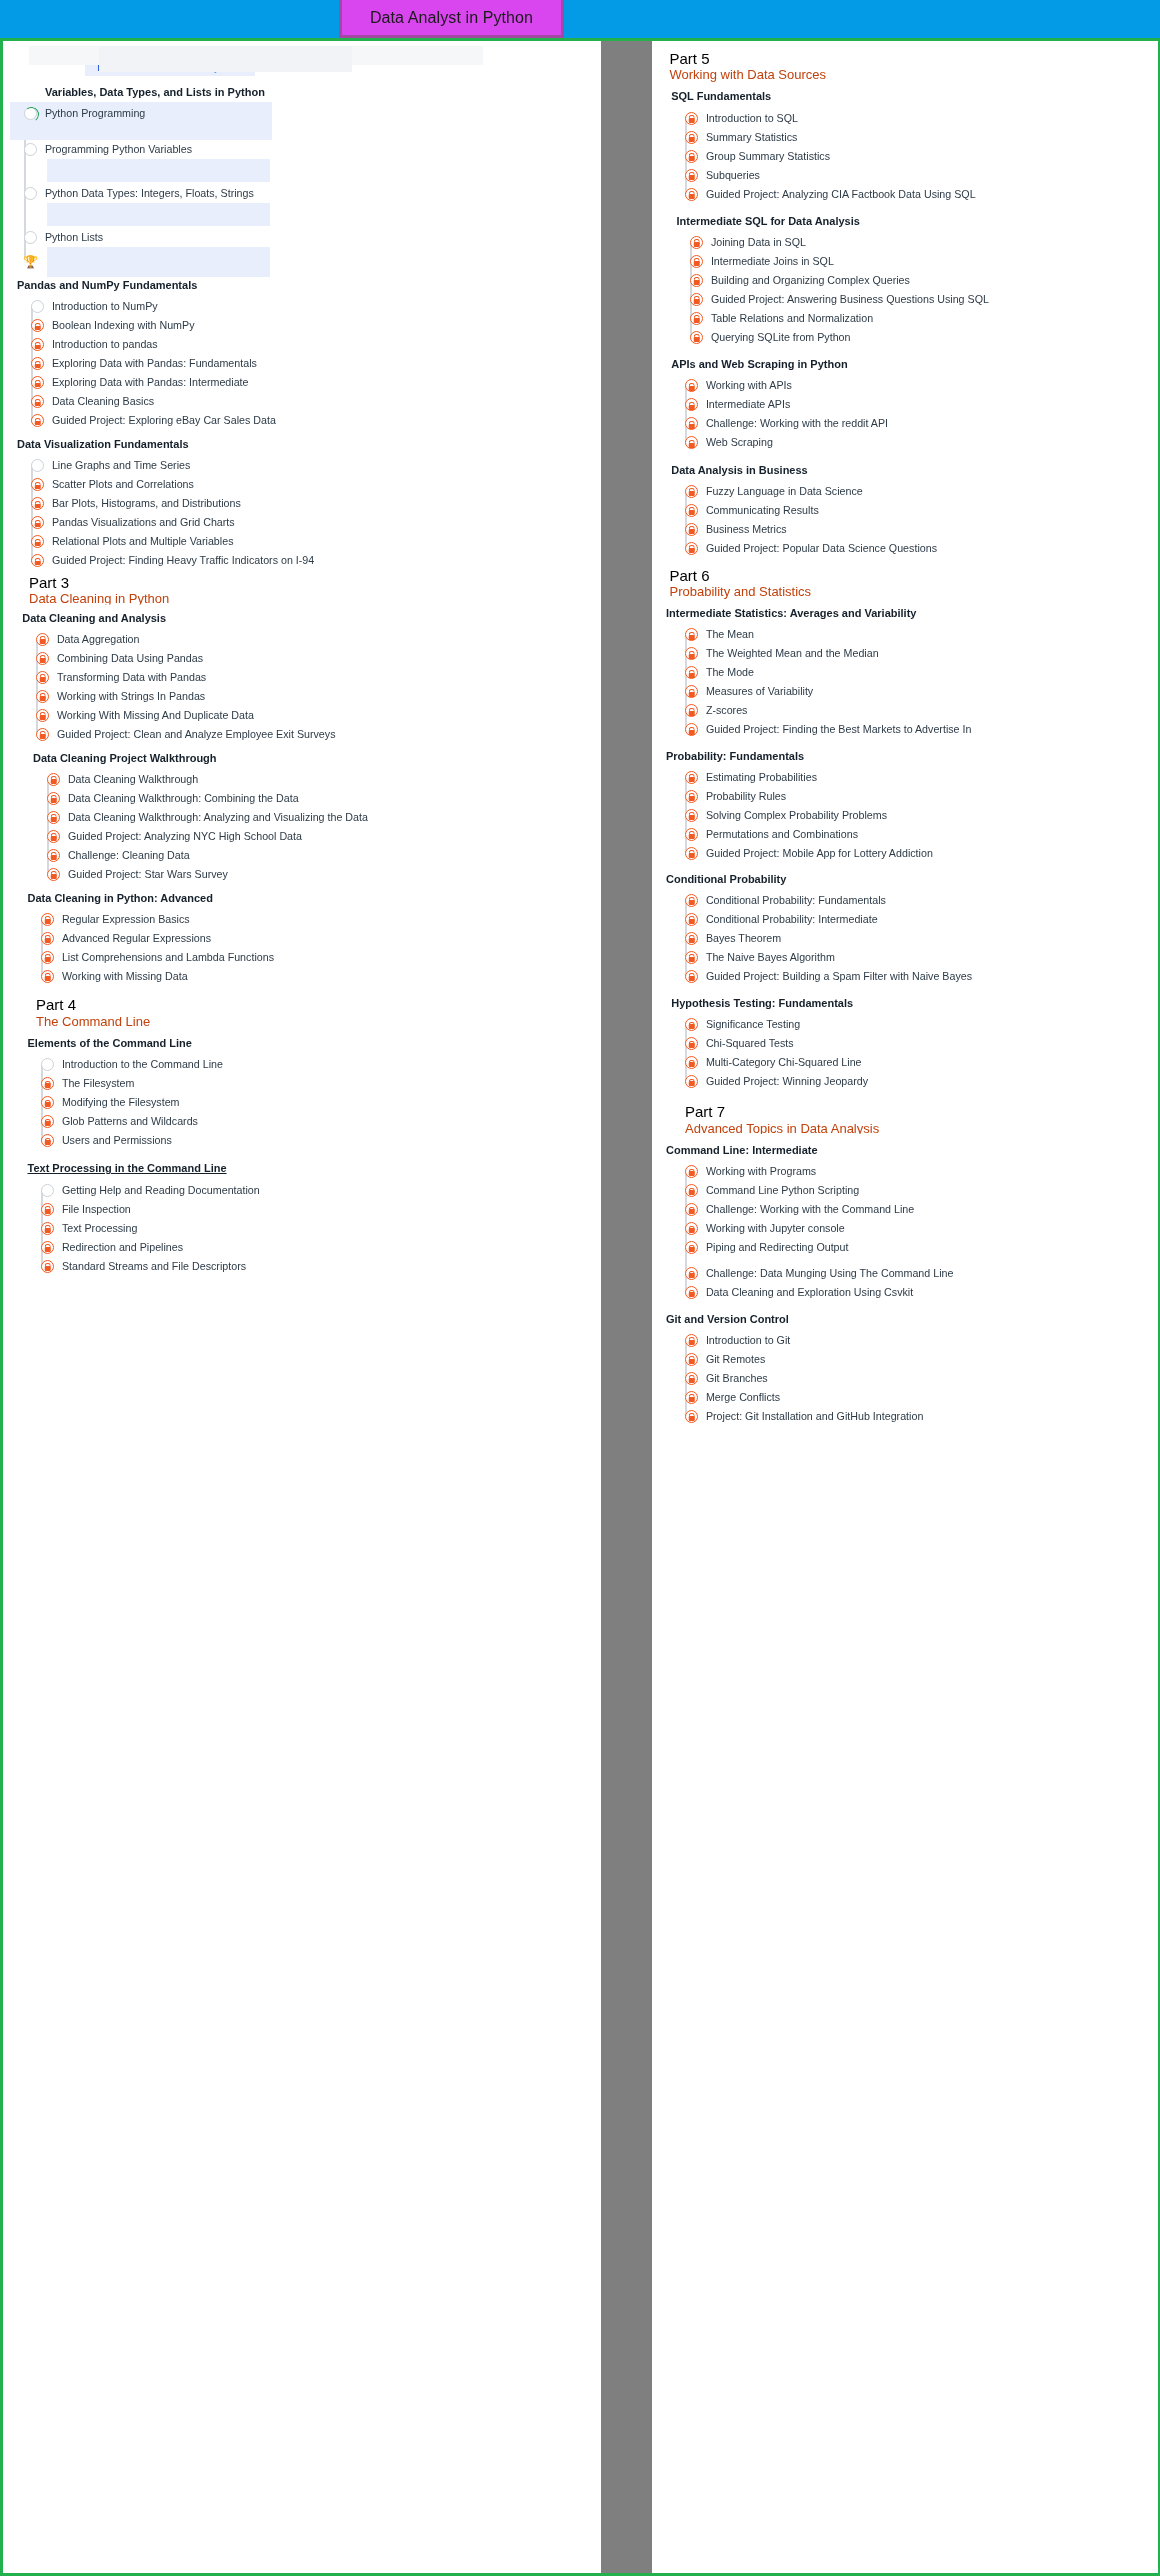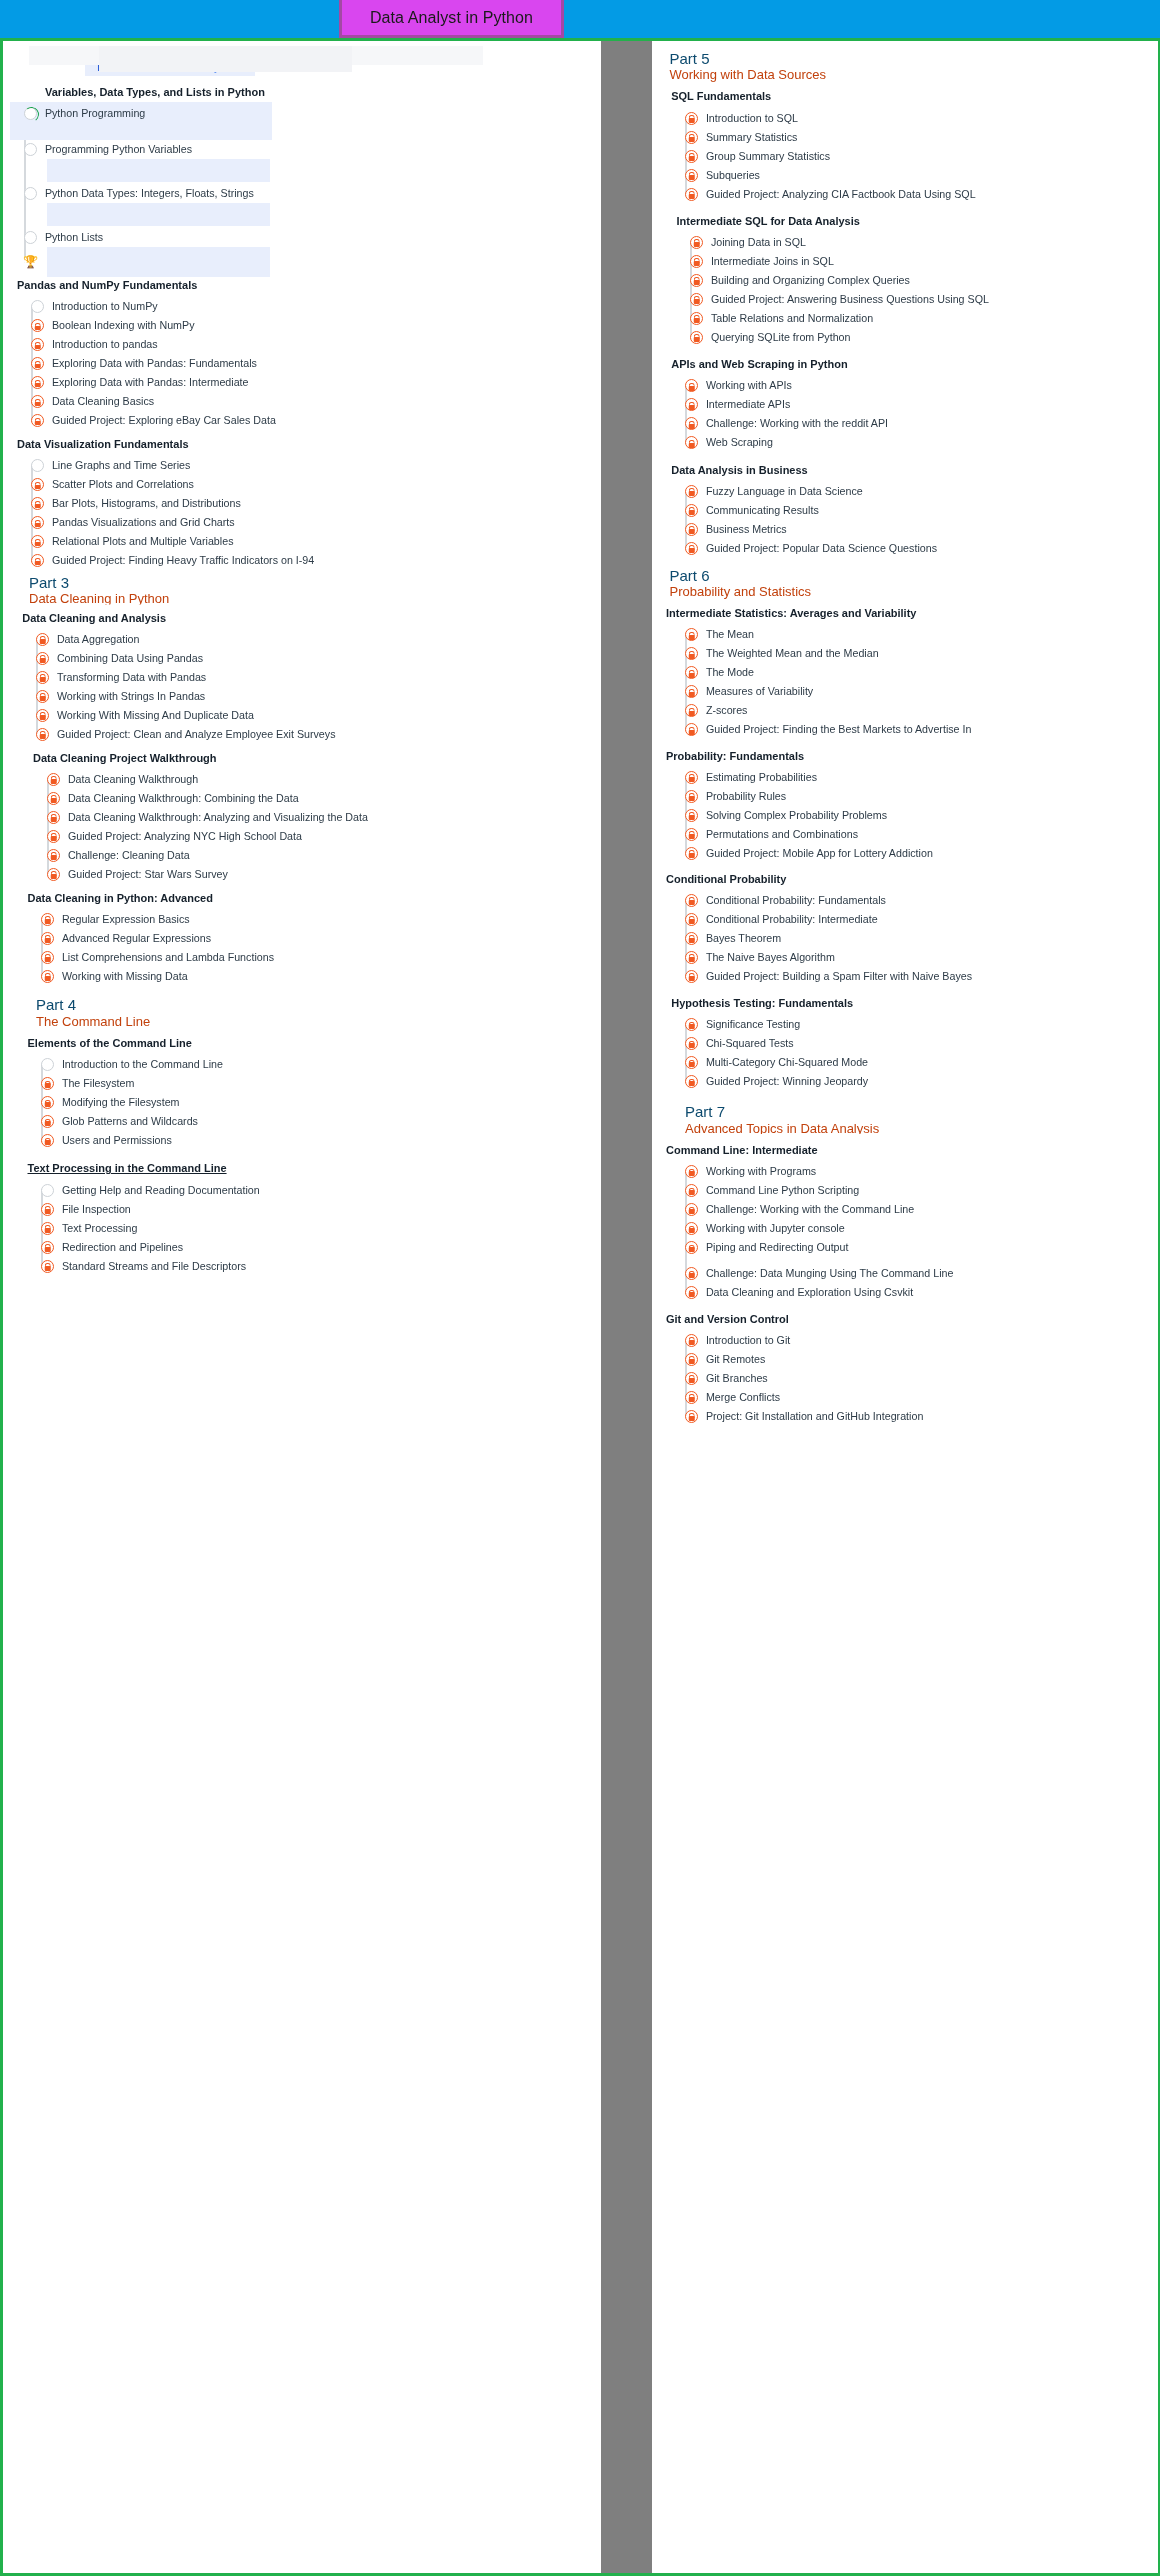--- a/index.html
+++ b/index.html
@@ -69,21 +69,21 @@
     padding: 2.6px 14px 2.6px 12.2px;
     width: fit-content;
     margin: 12.2px 0 0 75px;
   }
   .part-banner .pb-num { font-size: 11px; font-weight: 700; color: #2d5fd7; }
   .part-banner .pb-label { font-size: 11px; color: #5b8def; }
 
   
   .part-head { margin: 7.9px 0 0.9px 0; }
   .part-head .ph-num {
-    font-size: 15px; color: #0c4a6e; line-height: 1.15; display: block;
+    font-size: 15px; color: #000000; line-height: 1.15; display: block;
   }
   .part-head .ph-title {
     font-size: 13px; color: #c2410c; line-height: 1.2; display: block;
     white-space: nowrap;
   }
   .part-head.indent-b { padding-left: 19px; }
   .part-head.indent-c { padding-left: 26px; }
   .part-head.indent-d { padding-left: 10.5px; }
   
   .part-head.clipped .ph-title { clip-path: inset(0 0 14% 0); }
@@ -639,21 +639,21 @@
           <div class="lesson">
               <span class="bullet locked"></span>
               <span class="lbl">Significance Testing</span>
             </div>
           <div class="lesson">
               <span class="bullet locked"></span>
               <span class="lbl">Chi-Squared Tests</span>
             </div>
           <div class="lesson">
               <span class="bullet locked"></span>
-              <span class="lbl">Multi-Category Chi-Squared Mode</span>
+              <span class="lbl">Multi-Category Chi-Squared Line</span>
             </div>
           <div class="lesson">
               <span class="bullet locked"></span>
               <span class="lbl">Guided Project: Winning Jeopardy</span>
             </div>
         </div>
       </div>
 
       <div class="part-head indent-c clipped" style="margin-top:12.2px;">
         <span class="ph-num">Part 7</span>

